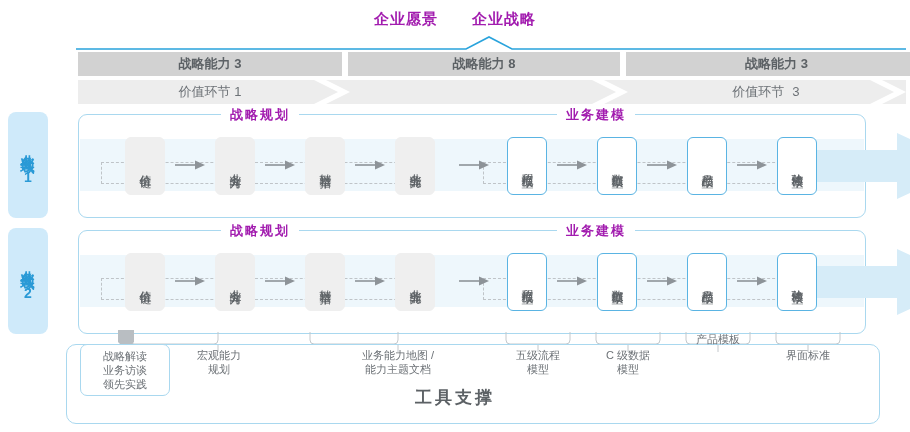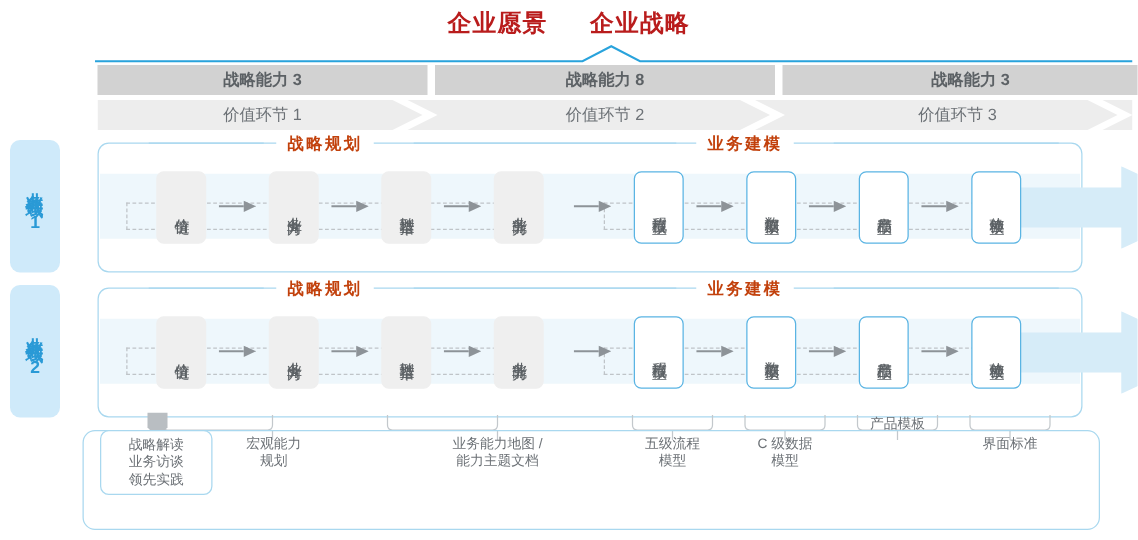--- a/index.html
+++ b/index.html
@@ -9,21 +9,21 @@
     color:#555b60;
   }
   .canvas{position:absolute;left:0;top:0;width:910px;height:432px;}
 
   
   .top-titles{
     position:absolute;left:0;top:6px;width:910px;height:26px;
     display:flex;justify-content:center;align-items:center;gap:34px;
   }
   .top-title{
-    font-size:19px;font-weight:bold;color:#b91c1c;letter-spacing:1px;
+    font-size:15px;font-weight:bold;color:#a21caf;letter-spacing:1px;
     white-space:nowrap;
   }
 
   
   .blue-line{position:absolute;left:76px;top:36px;width:830px;height:16px;}
 
   
   .cap-row{position:absolute;left:78px;top:52px;width:828px;height:24px;}
   .cap-cell{
     position:absolute;top:0;height:24px;background:#d2d2d2;
@@ -36,21 +36,21 @@
 
   
   .vc-row{position:absolute;left:78px;top:80px;width:820px;height:24px;border-radius:11px;}
   .vc-bg{position:absolute;left:0;top:0;width:828px;height:24px;}
   .vc-label{
     position:absolute;top:0;height:24px;display:flex;align-items:center;
     justify-content:center;font-size:13px;color:#6c7176;white-space:nowrap;
   }
   .vc-0{left:0px;width:264px;}
   .vc-1{left:270px;width:272px;}
-  .vc-2{left:548px;width:280px;}
+  .vc-2{left:548px;width:280px;font-family:Liberation Mono, monospace;}
 
   
   .side-label{
     position:absolute;left:8px;width:40px;border-radius:8px;
     background:#cfeafa;display:flex;align-items:center;justify-content:center;
   }
   .side-label span{
     writing-mode:vertical-rl;text-orientation:upright;
     font-size:14px;font-weight:bold;color:#2a9ad6;letter-spacing:2px;
     white-space:nowrap;
@@ -62,21 +62,21 @@
   .row-box{
     position:absolute;left:78px;width:786px;
     border:1px solid #a9d8ef;border-radius:9px;background:#ffffff;
   }
   .row-0{top:114px;height:102px;}
   .row-1{top:230px;height:102px;}
 
   
   .sec-title{
     position:absolute;top:-10px;height:20px;background:#ffffff;
-    padding:0 9px;font-size:13px;font-weight:bold;color:#c2410c;
+    padding:0 9px;font-size:13px;font-weight:bold;color:#a21caf;
     letter-spacing:2px;white-space:nowrap;line-height:20px;
   }
   .sec-title.left{left:142px;}
   .sec-title.right{left:478px;}
   .sec-rule{
     position:absolute;top:-1px;height:1px;background:#a9d8ef;
   }
 
   
   .band{
@@ -150,21 +150,20 @@
   </div>
 
   <div class="vc-row">
     <svg class="vc-bg" viewBox="0 0 828 24" preserveAspectRatio="none">
       <rect x="0" y="0" width="828" height="24" fill="#ededed"></rect>
       <polygon points="248,0 272,12 248,24 236,24 260,12 236,0" fill="#ffffff"></polygon>
       <polygon points="526,0 550,12 526,24 514,24 538,12 514,0" fill="#ffffff"></polygon>
       <polygon points="804,0 828,12 804,24 792,24 816,12 792,0" fill="#ffffff"></polygon>
     </svg>
     <div class="vc-label vc-0">价值环节 1</div>
-    <div class="vc-label vc-1">价值环节 2</div>
     <div class="vc-label vc-2">价值环节 3</div>
   </div>
 
   <div class="side-label side-0">
     <span>业务领域 1</span>
   </div>
   <div class="side-label side-1">
     <span>业务领域 2</span>
   </div>
 
@@ -359,14 +358,15 @@
   </div>
 
   <div class="caption" style="left:674px;top:332px;width:88px;">
     <div>产品模板</div>
   </div>
 
   <div class="caption" style="left:764px;top:348px;width:88px;">
     <div>界面标准</div>
   </div>
 
+  <div class="tool-title">工具支撑</div>
 
 </div>
 
 </body></html>

